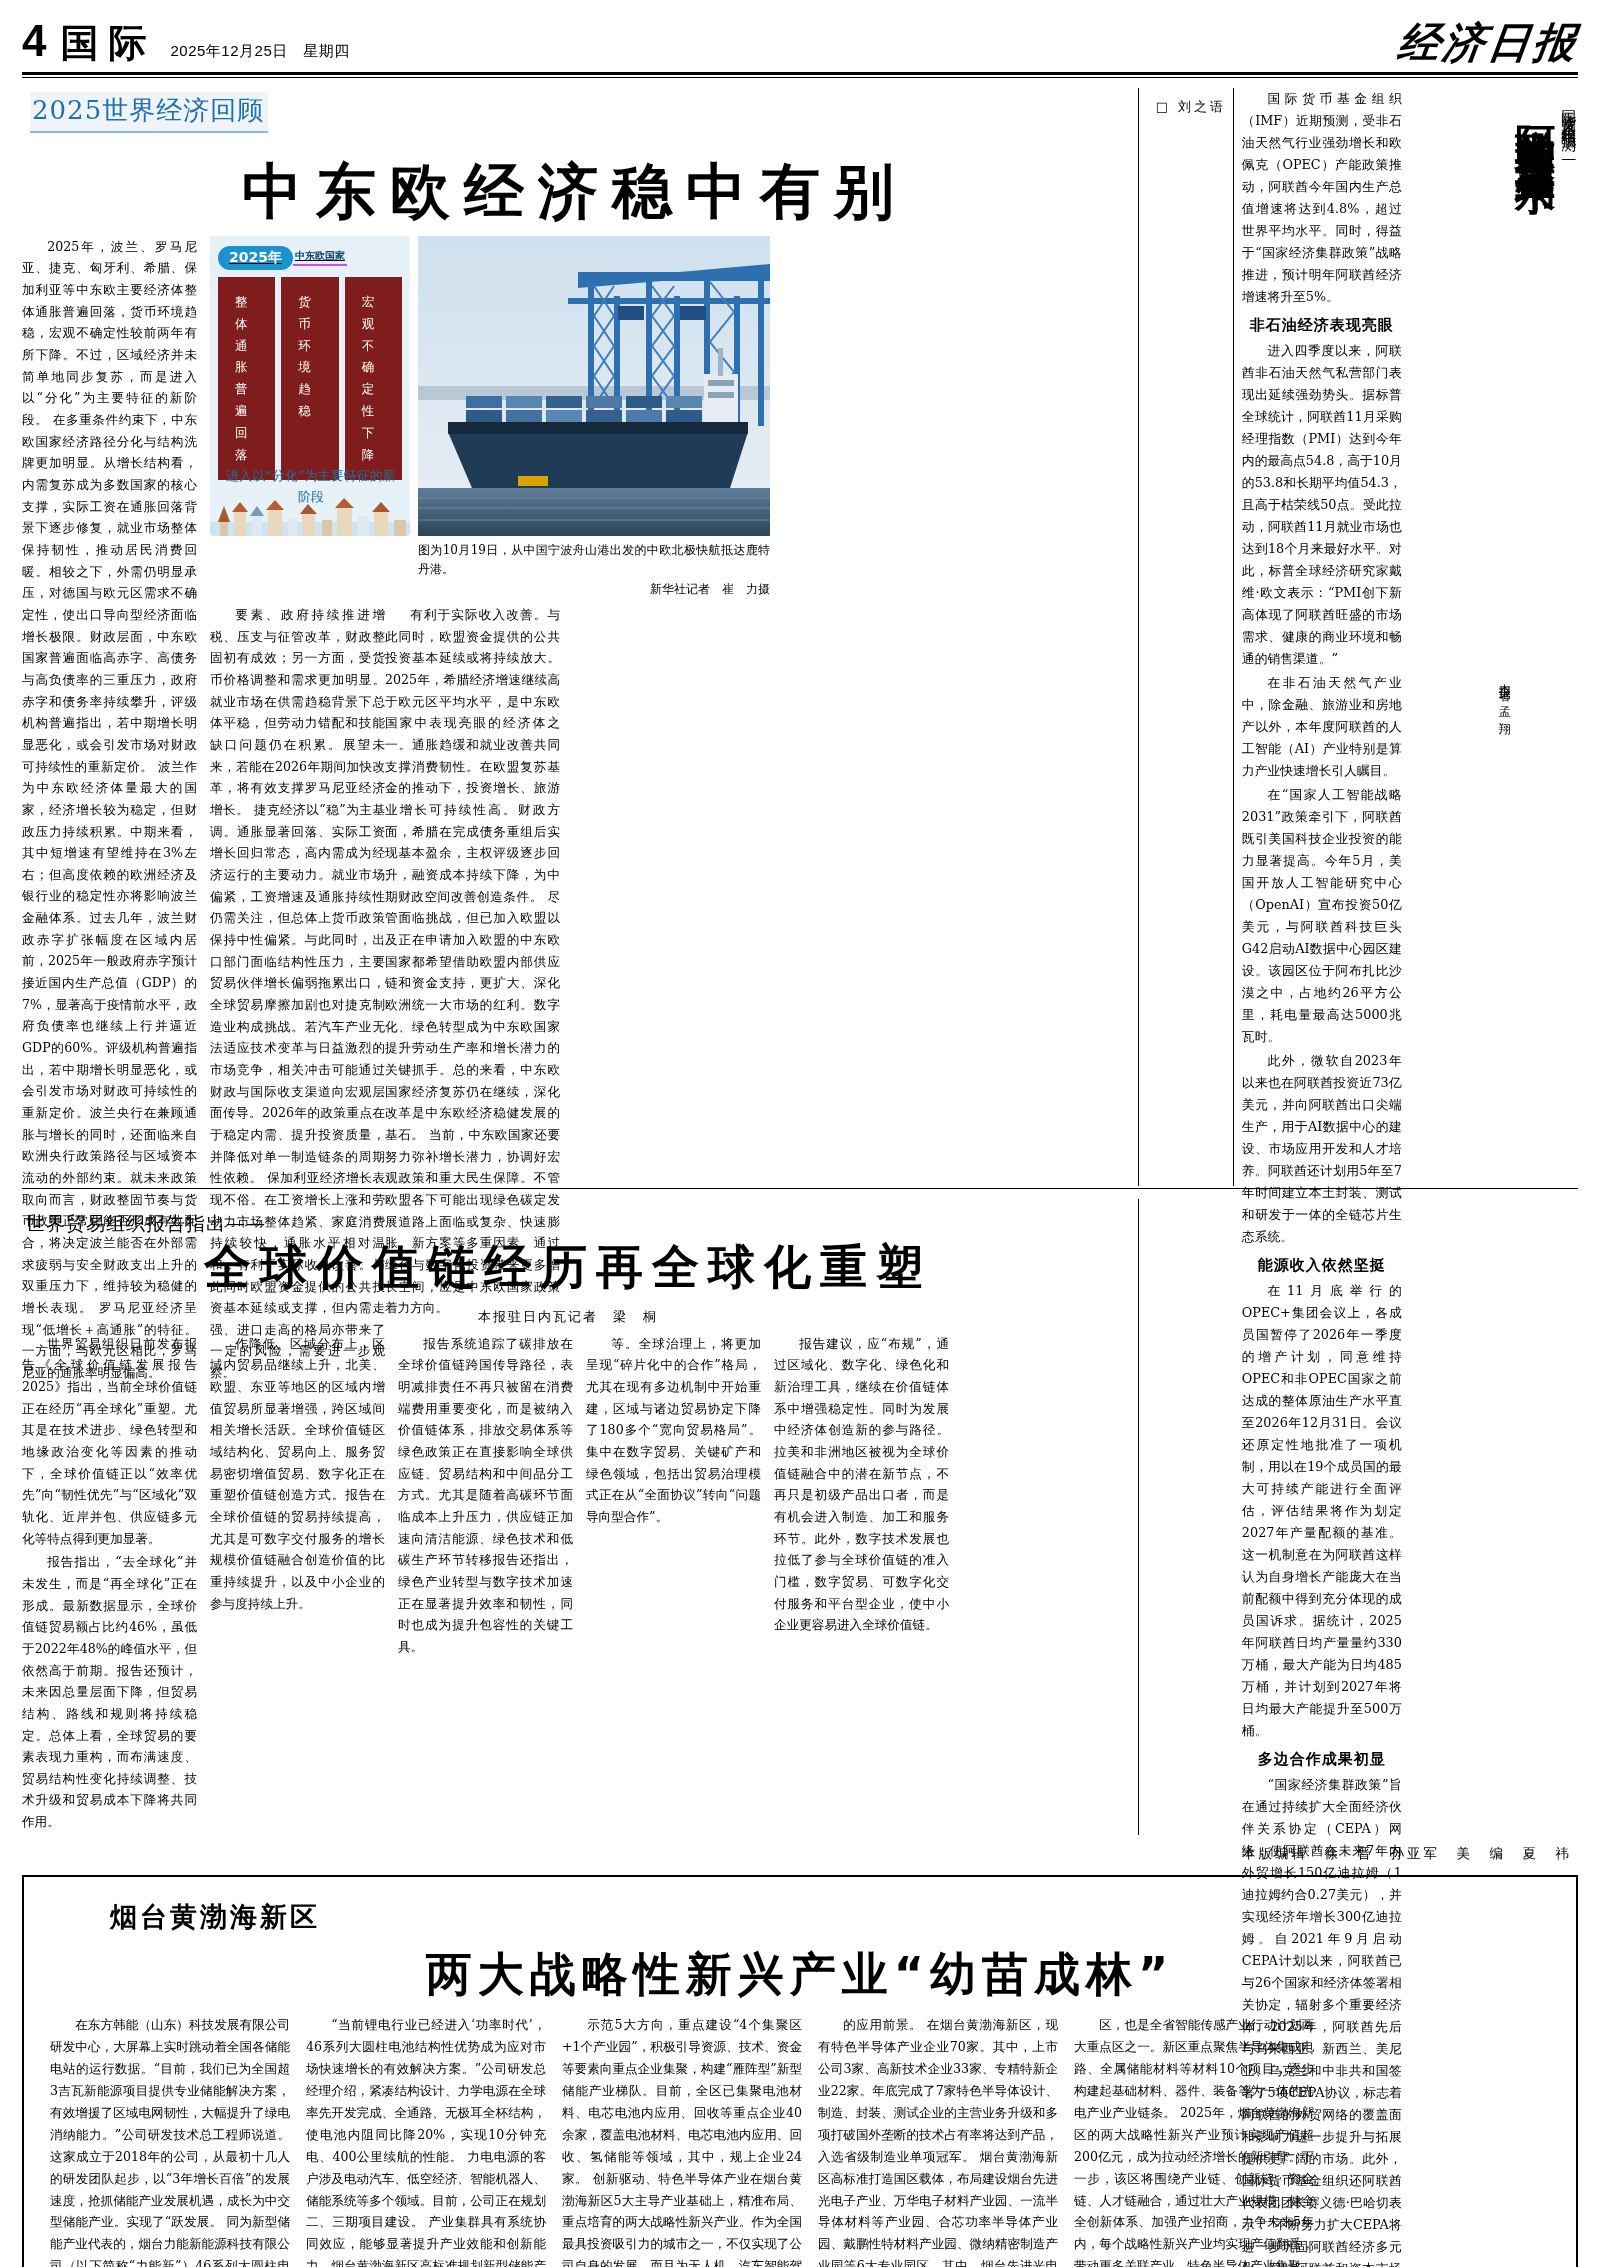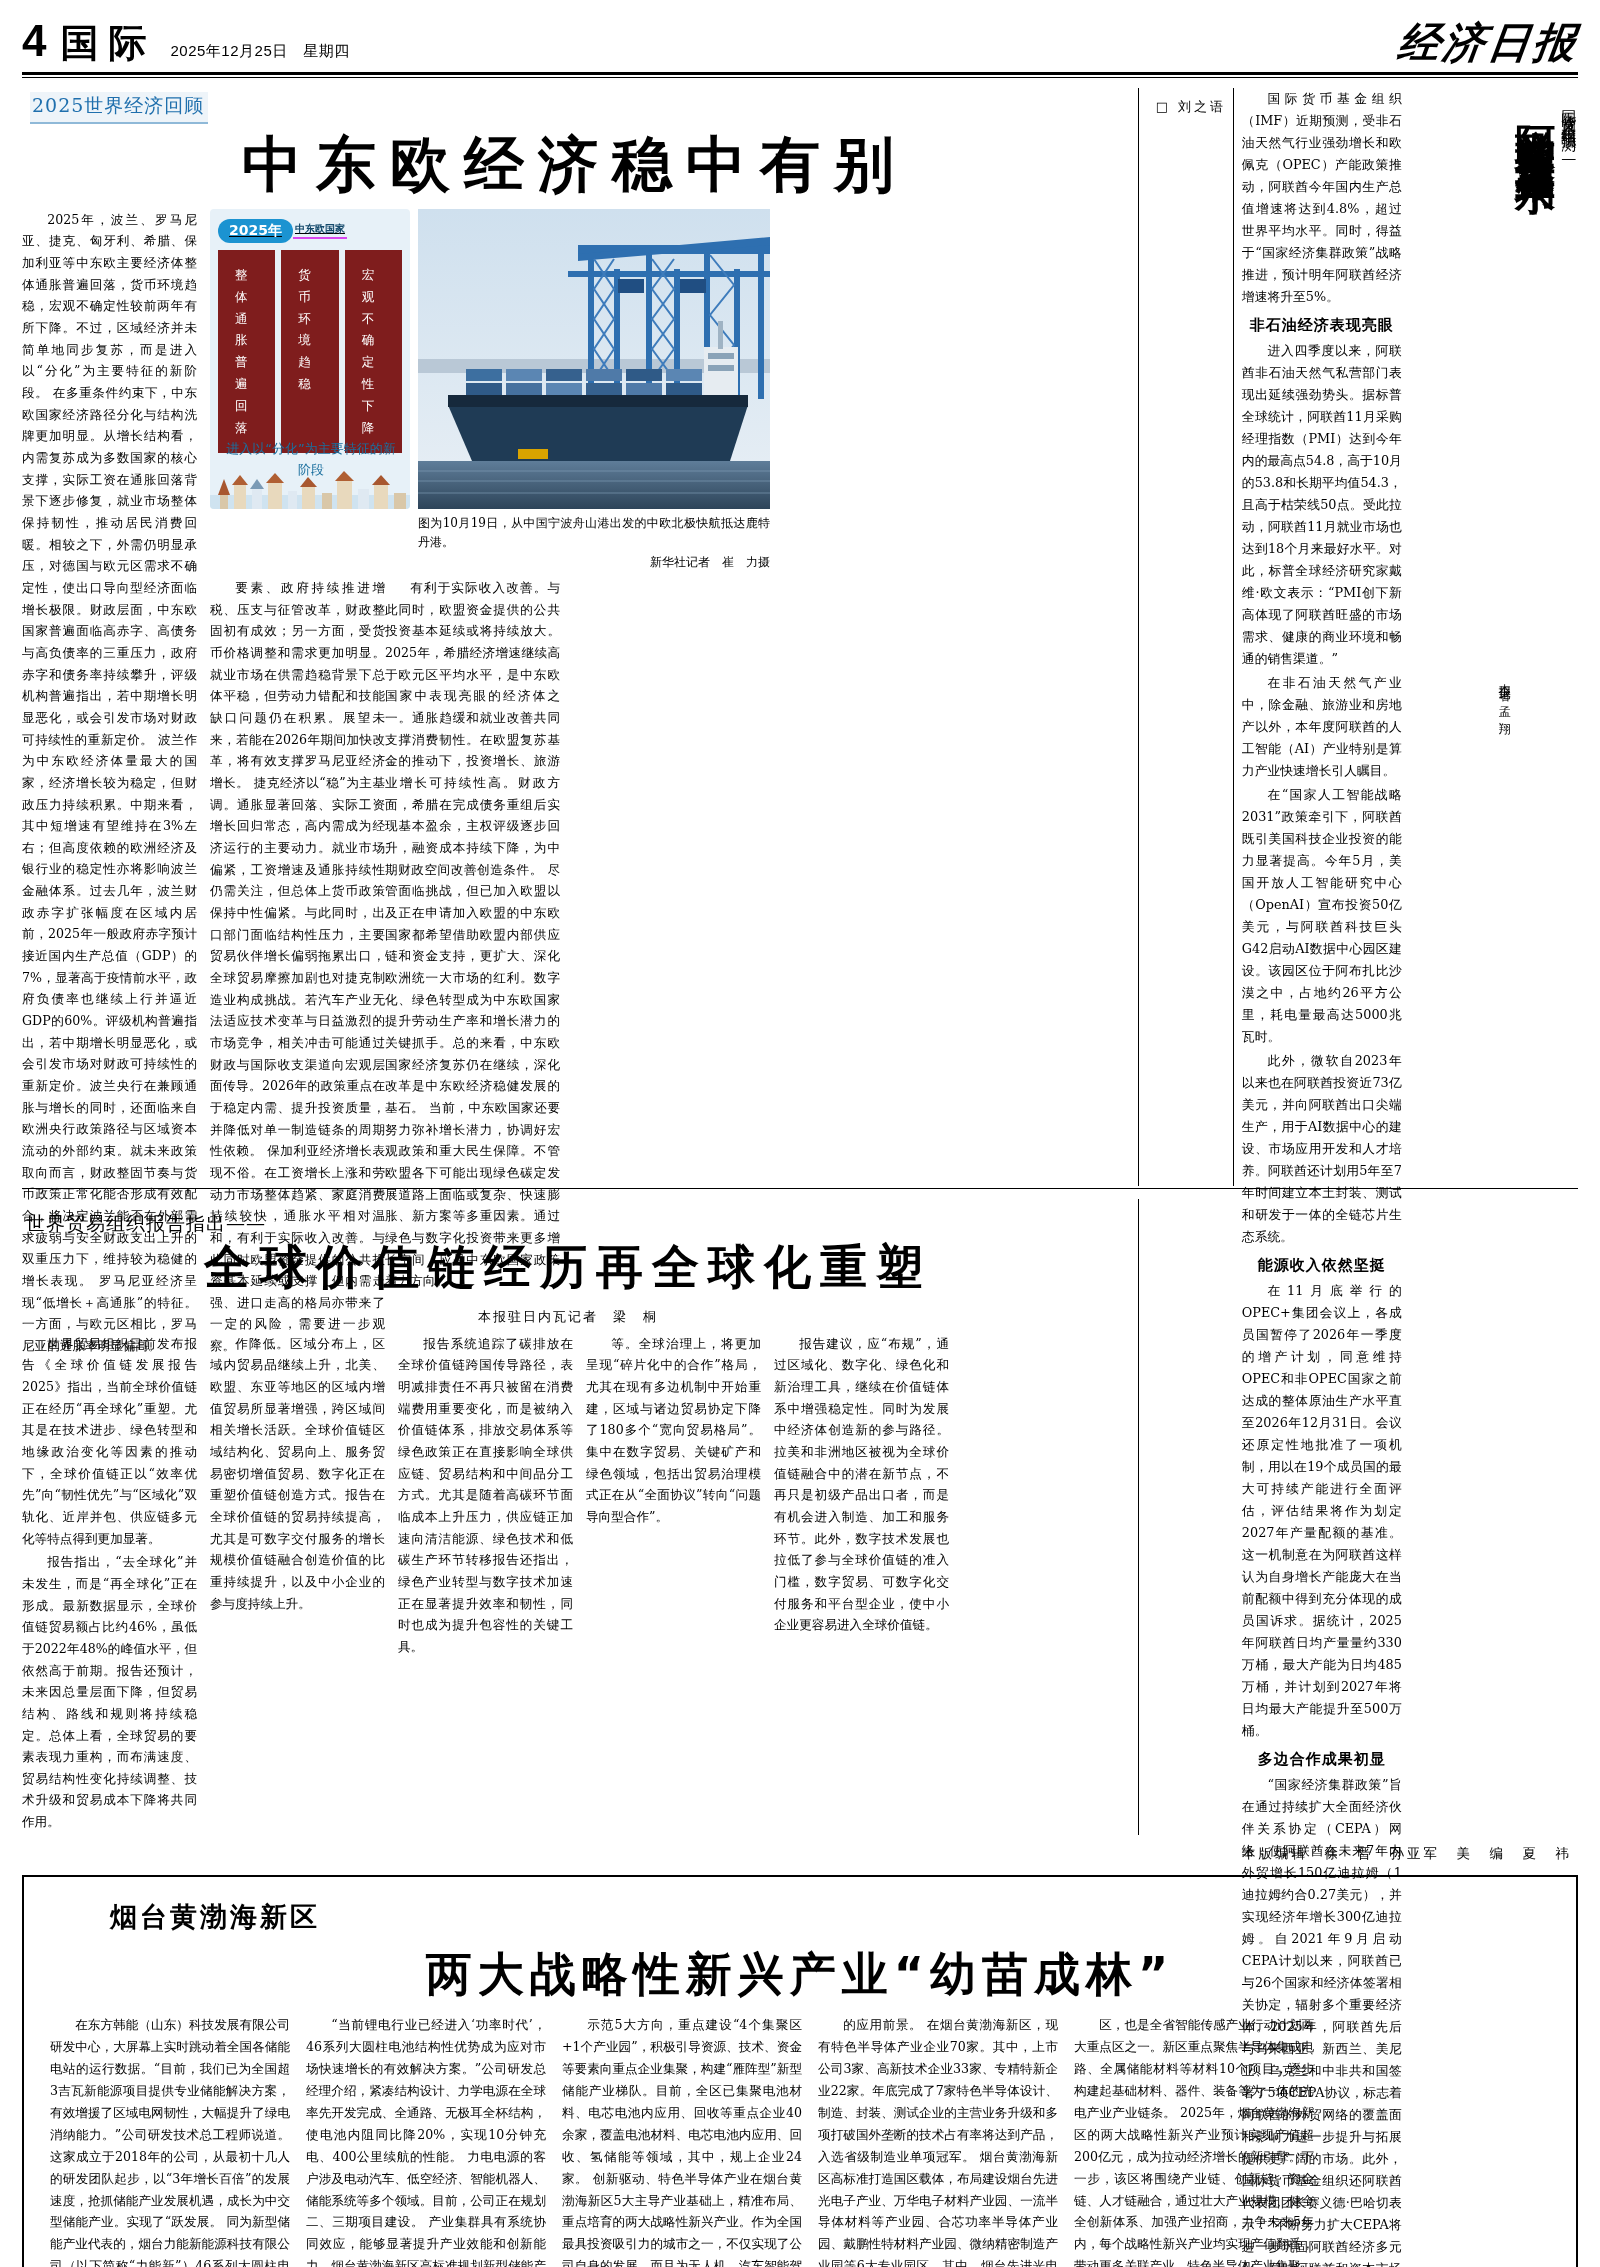--- a/index.html
+++ b/index.html
@@ -29,26 +29,26 @@
 
   
   .body-grid { display:flex; margin-top:10px; height:1098px; }
   .col-left  { width:1108px; padding-right:14px; position:relative; }
   .vrule { width:0; border-left:1px solid #000; margin:0 10px; }
   .col-right { width:430px; position:relative; display:flex; }
 
   
   .kicker {
     display:inline-block; color:#1f6fad; font-family:"DejaVu Serif", serif;
-    font-size:19px; letter-spacing:1px; border-bottom:2px solid #8fb9d8;
+    font-size:26px; letter-spacing:1px; border-bottom:2px solid #8fb9d8;
     background:#eef4f9; padding:1px 4px 3px 2px; margin:4px 0 6px 8px;
   }
   .lead-head {
     text-align:center; font-family:"DejaVu Sans", sans-serif; font-weight:bold;
-    font-size:60px; letter-spacing:14px; margin:2px 0 12px 14px; line-height:1.08;
+    font-size:60px; letter-spacing:14px; margin:20px 0 12px 14px; line-height:1.08;
   }
 
   .lead-body { display:flex; gap:13px; }
   .lcol { width:175px; }
   .art-txt {
     font-family:"DejaVu Serif", serif; font-size:12.6px; line-height:1.72;
     text-align:justify; text-justify:inter-ideograph;
   }
   .art-txt p { text-indent:2em; margin-bottom:2px; }
 

